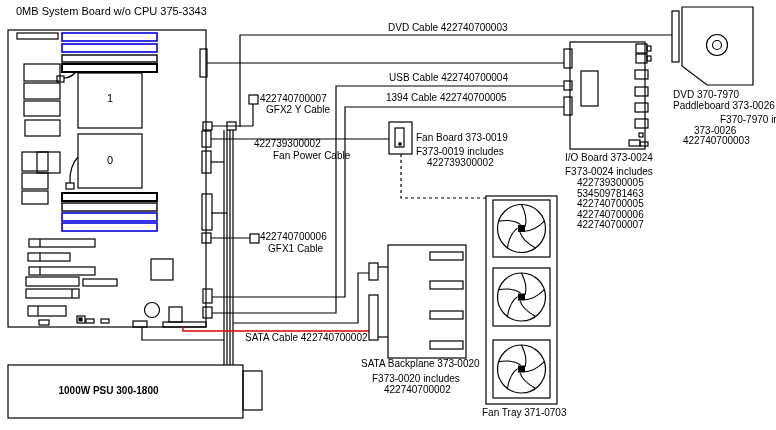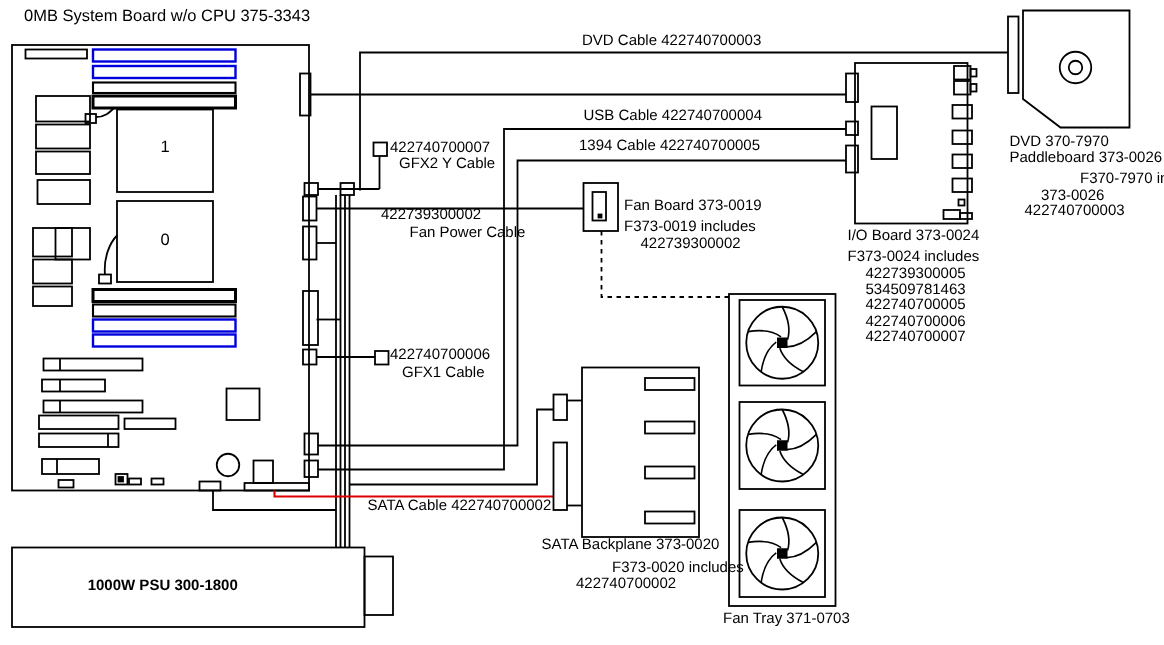--- a/index.html
+++ b/index.html
@@ -219,21 +219,21 @@
   <div class="lbl" style="left:260px;top:231px;">422740700006</div>
   <div class="lbl" style="left:268px;top:243px;">GFX1 Cable</div>
 
   <div class="lbl" style="left:416px;top:132px;">Fan  Board 373-0019</div>
   <div class="lbl" style="left:416px;top:146px;">F373-0019  includes</div>
   <div class="lbl" style="left:427px;top:157px;">422739300002</div>
 
   <div class="lbl" style="left:245px;top:332px;">SATA Cable 422740700002</div>
 
   <div class="lbl" style="left:361px;top:358px;">SATA Backplane 373-0020</div>
-  <div class="lbl" style="left:372px;top:373px;margin-left:36px;">F373-0020  includes</div>
+  <div class="lbl" style="left:372px;top:373px;">F373-0020  includes</div>
   <div class="lbl" style="left:384px;top:384px;">422740700002</div>
 
   <div class="lbl" style="left:482px;top:407px;">Fan Tray 371-0703</div>
 
   <div class="lbl ctr" style="left:8px;top:385px;width:201px;font-weight:bold;">1000W  PSU  300-1800</div>
 
   <div class="lbl" style="left:565px;top:152px;">I/O Board 373-0024</div>
   <div class="lbl" style="left:565px;top:166px;">F373-0024  includes</div>
   <div class="lbl" style="left:577px;top:177px;">422739300005</div>
   <div class="lbl" style="left:577px;top:188px;">534509781463</div>

